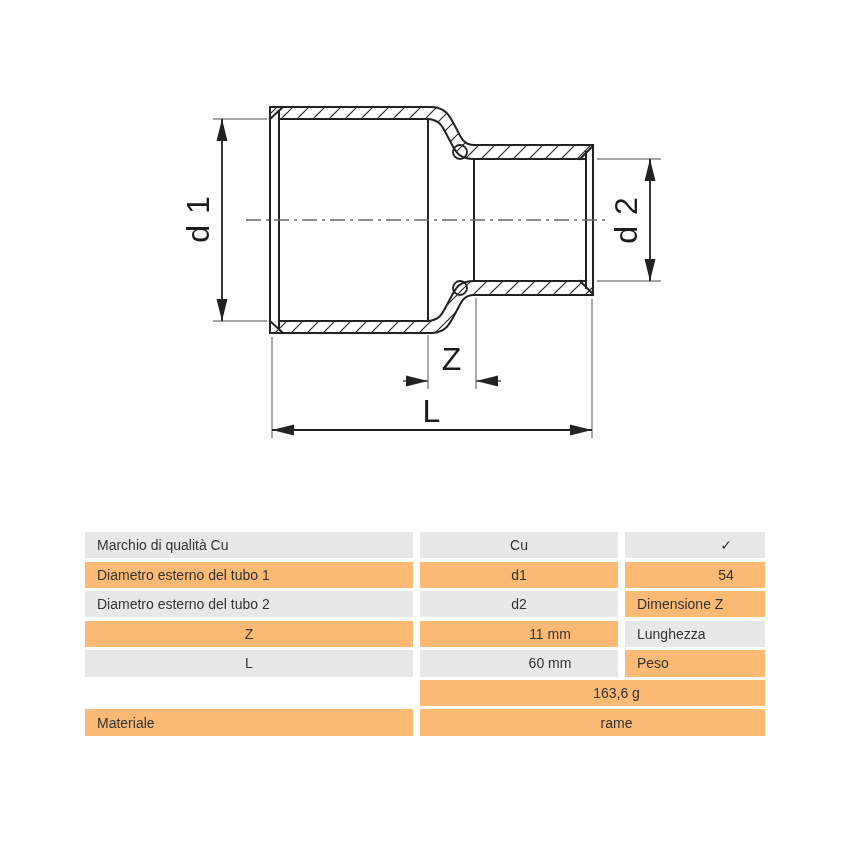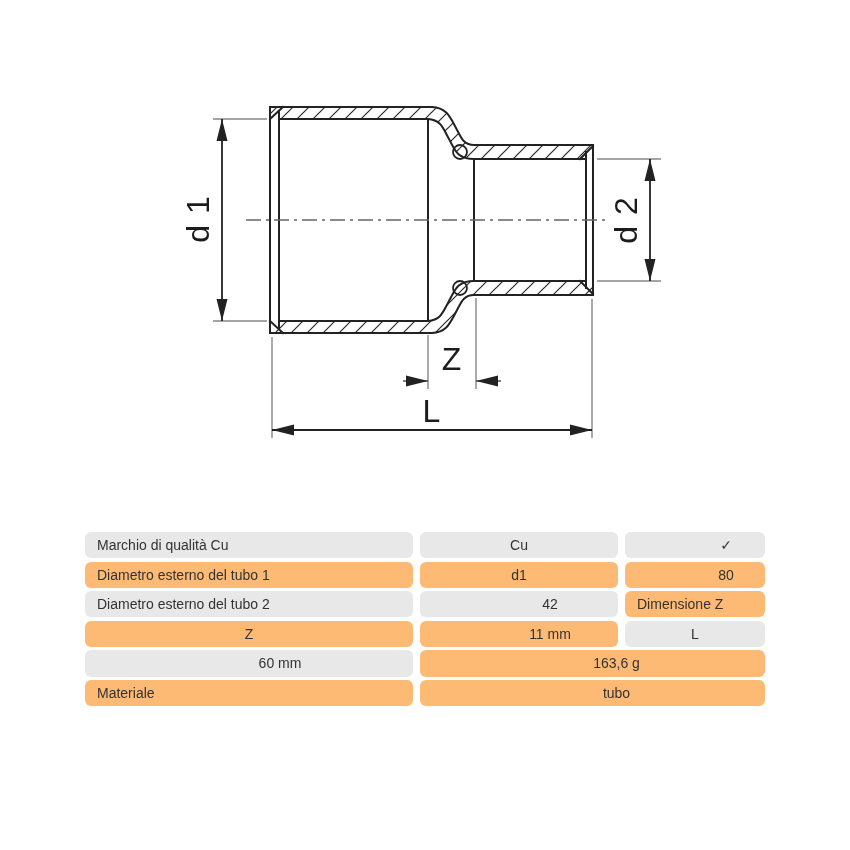--- a/index.html
+++ b/index.html
@@ -15,21 +15,21 @@
   }
   
   .spec-table{
     position:absolute;left:85px;top:532px;width:680px;
     display:grid;
     grid-template-columns:328px 198px 140px;
     grid-auto-rows:26.2px;
     column-gap:7px;row-gap:3.4px;
     font-size:14px;color:#333333;
   }
-  .cell{display:flex;align-items:center;min-width:0;border-radius:6px;}
+  .cell{display:flex;align-items:center;min-width:0;}
   .cell.c1{justify-content:flex-start;padding-left:12px;}
   .cell.c2{justify-content:center;text-align:right;}
   .cell.c3{justify-content:center;padding-left:62px;}
   .cell.c23{grid-column:2 / 4;justify-content:center;padding-left:48px;}
   .row-odd{background:#e8e8e8;}
   .row-even{background:#fdba74;}
 </style>
 </head>
 <body>
 
@@ -112,32 +112,34 @@
   </svg>
 
   <div class="spec-table">
 
     <div class="cell c1 row-odd">Marchio di qualità Cu</div>
     <div class="cell c2 row-odd">Cu</div>
     <div class="cell c3 row-odd">✓</div>
 
     <div class="cell c1 row-even">Diametro esterno del tubo 1</div>
     <div class="cell c2 row-even">d1</div>
-    <div class="cell c3 row-even">80</div>
+    <div class="cell c3 row-even">54</div>
 
     <div class="cell c1 row-odd">Diametro esterno del tubo 2</div>
-    <div class="cell c3 row-odd">42</div>
+    <div class="cell c2 row-odd">d2</div>
 
     <div class="cell c1 row-even">Dimensione Z</div>
     <div class="cell c2 row-even">Z</div>
     <div class="cell c3 row-even">11 mm</div>
 
+    <div class="cell c1 row-odd">Lunghezza</div>
     <div class="cell c2 row-odd">L</div>
     <div class="cell c3 row-odd">60 mm</div>
 
+    <div class="cell c1 row-even">Peso</div>
     <div class="cell c23 row-even">163,6 g</div>
 
 
     <div class="cell c1 row-even">Materiale</div>
-    <div class="cell c23 row-even">tubo</div>
+    <div class="cell c23 row-even">rame</div>
 
   </div>
 </div>
 
 </body></html>

